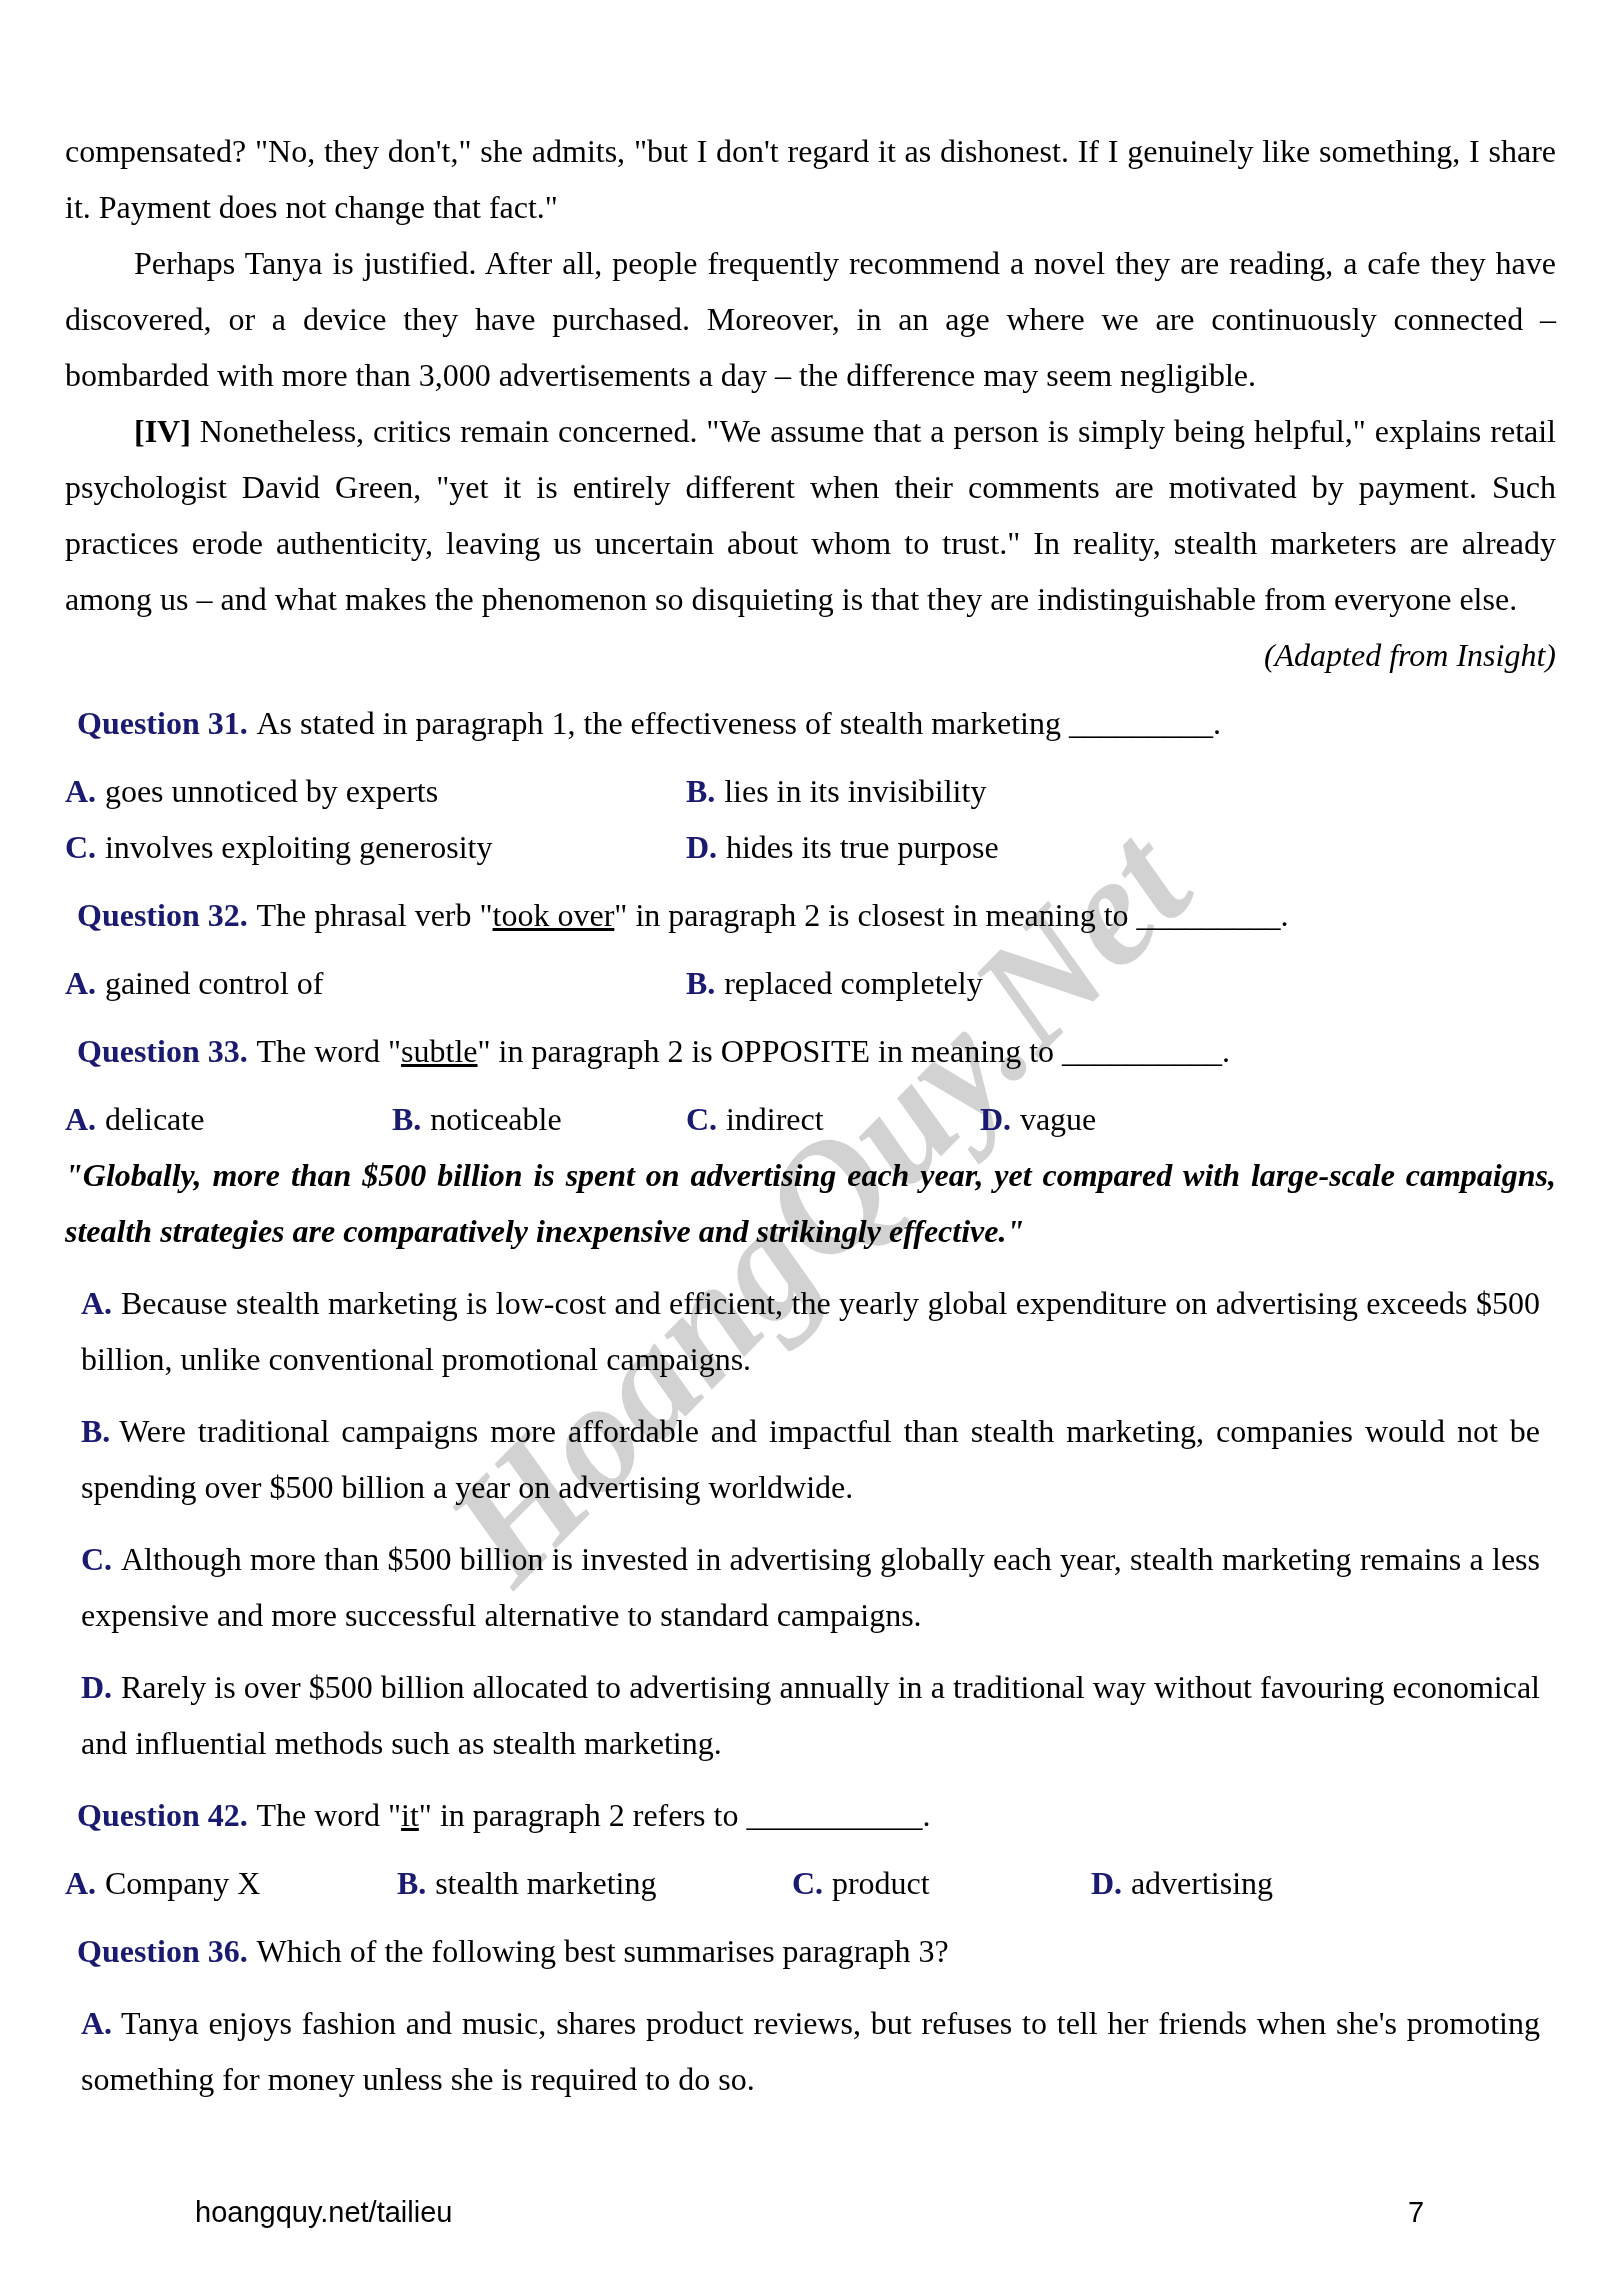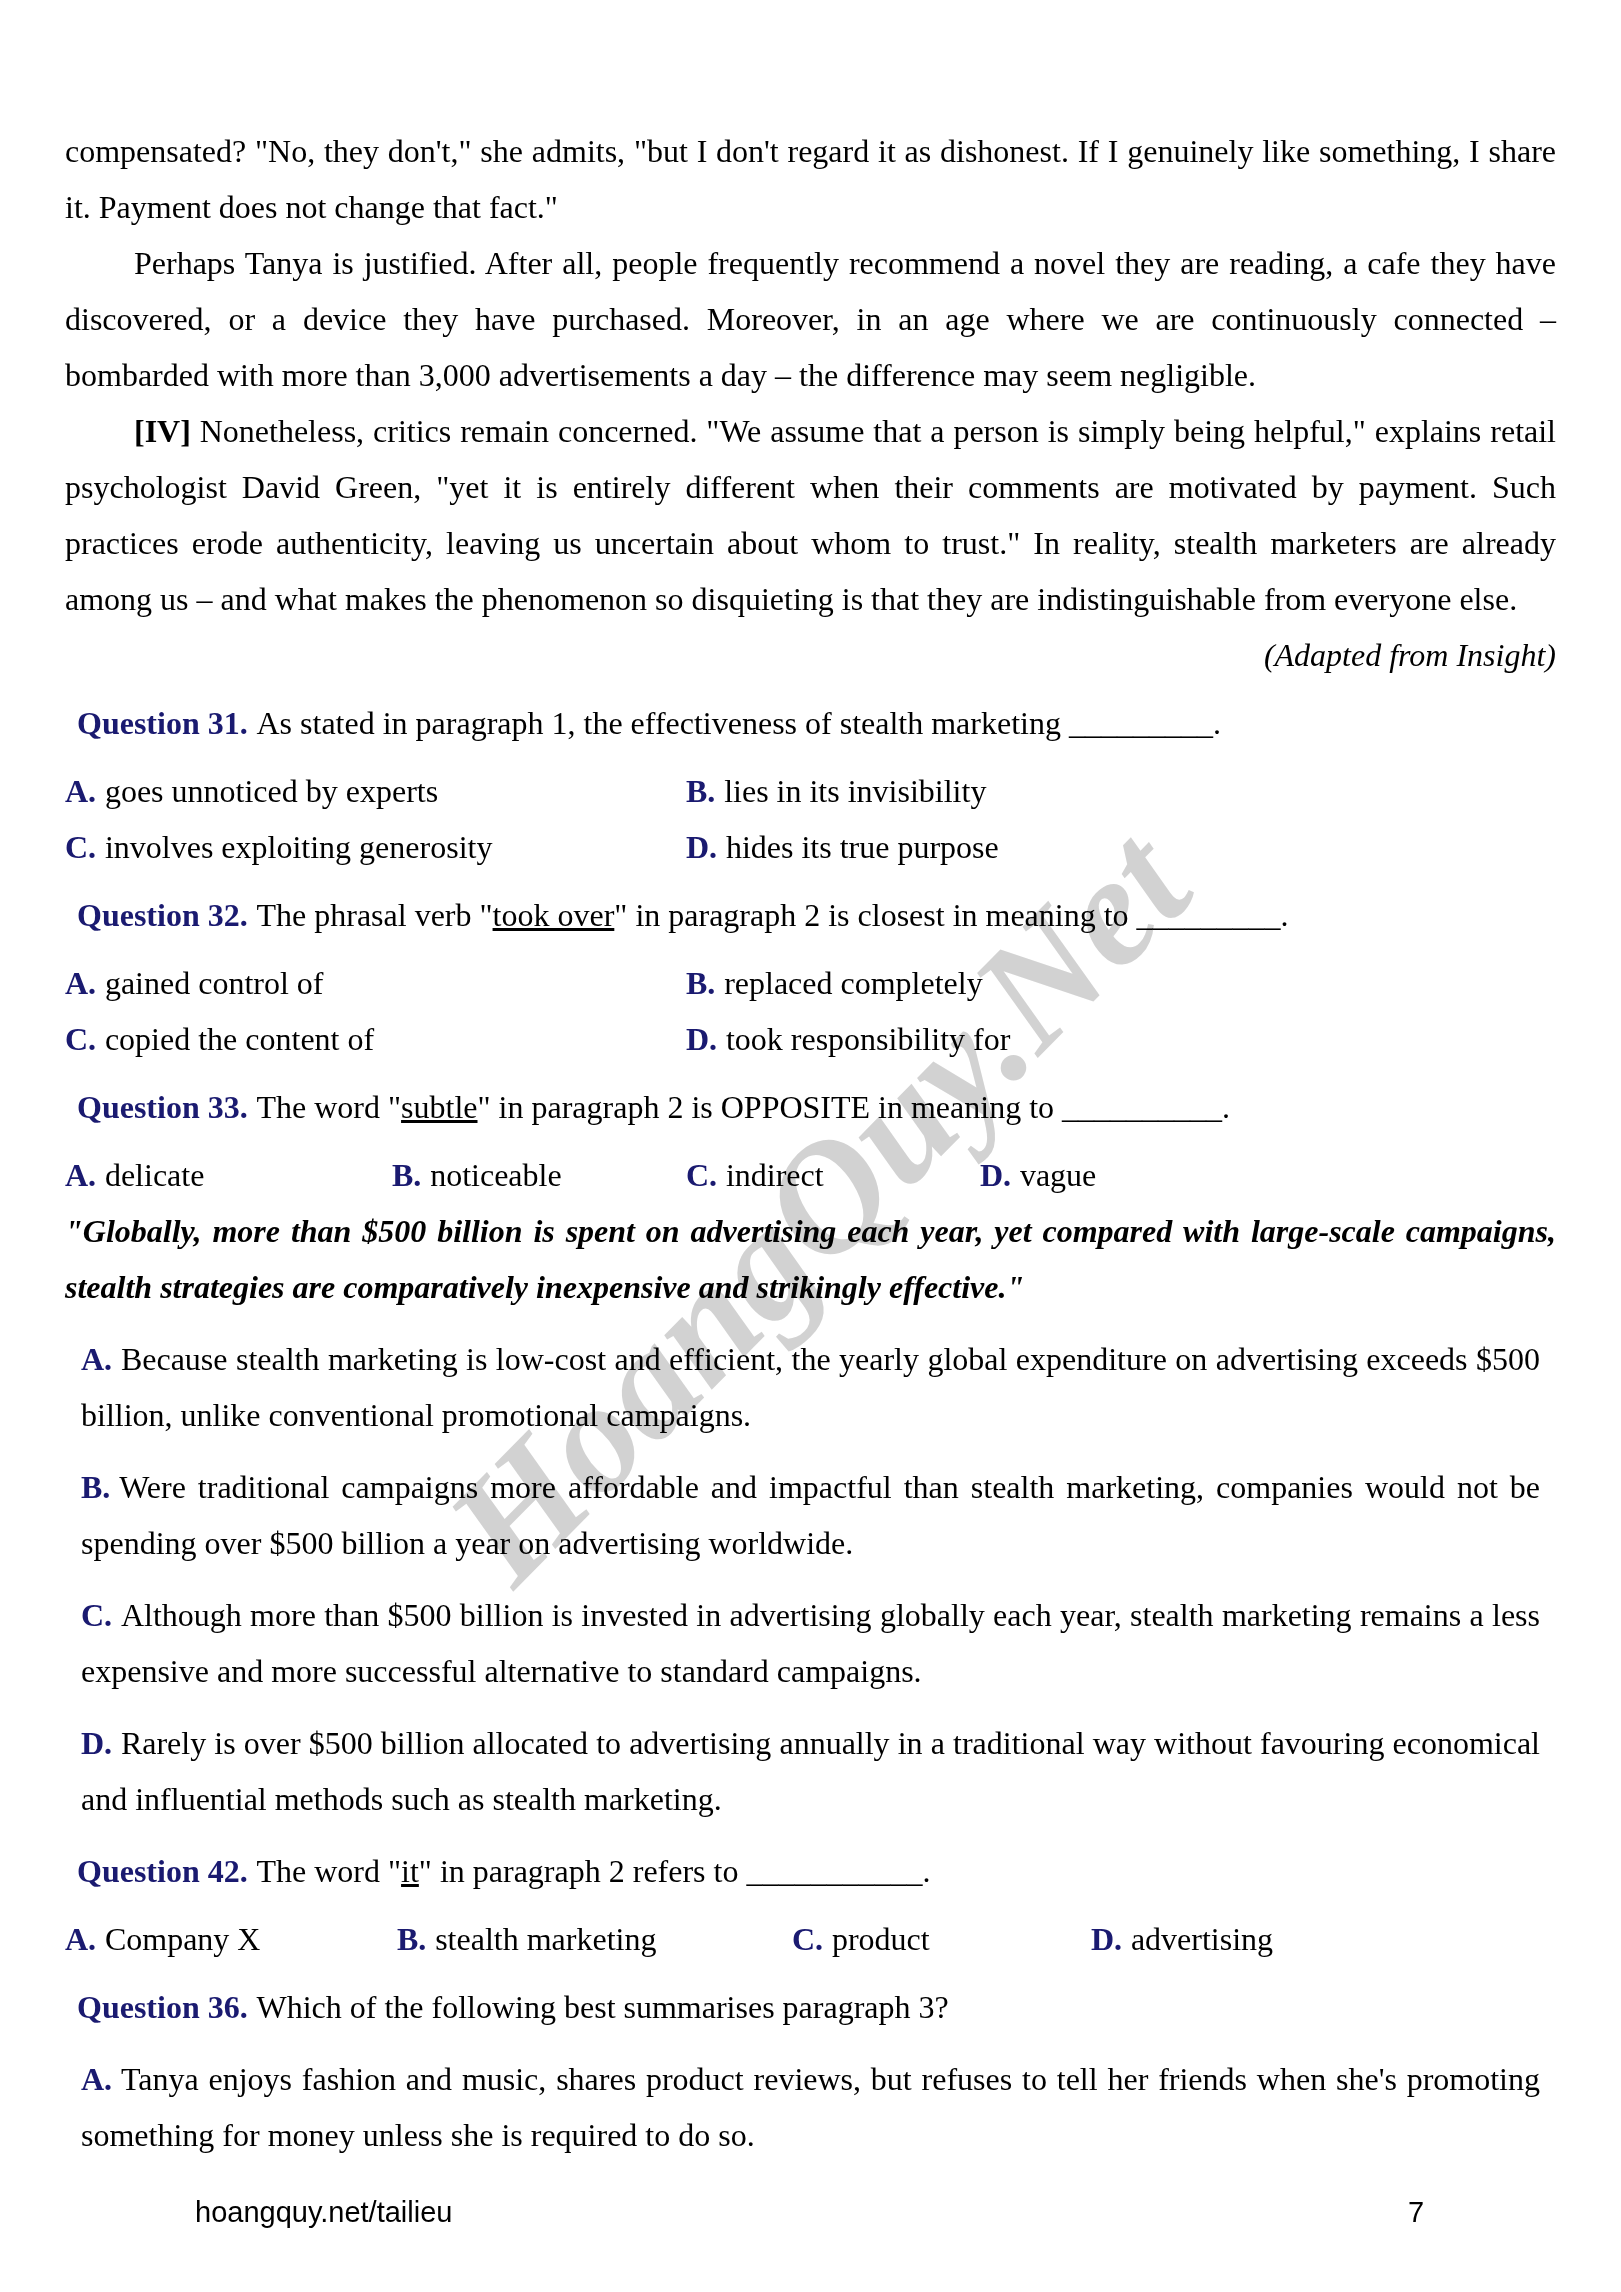--- a/index.html
+++ b/index.html
@@ -62,24 +62,20 @@
     <div class="optrow">
       <span class="opt" style="left:0px"><b class="letter">C.</b><span>involves exploiting generosity</span></span>
       <span class="opt" style="left:621px"><b class="letter">D.</b><span>hides its true purpose</span></span>
     </div>
 
     <div class="qstem"><b class="qlabel">Question 32.</b><span>The phrasal verb "</span><span class="bu">took over</span><span>" in paragraph 2 is closest in meaning to _________.</span></div>
     <div class="optrow">
       <span class="opt" style="left:0px"><b class="letter">A.</b><span>gained control of</span></span>
       <span class="opt" style="left:621px"><b class="letter">B.</b><span>replaced completely</span></span>
     </div>
-    <div class="optrow">
-      <span class="opt" style="left:0px"><b class="letter">C.</b><span>copied the content of</span></span>
-      <span class="opt" style="left:621px"><b class="letter">D.</b><span>took responsibility for</span></span>
-    </div>
 
     <div class="qstem"><b class="qlabel">Question 33.</b><span>The word "</span><span class="bu">subtle</span><span>" in paragraph 2 is OPPOSITE in meaning to __________.</span></div>
     <div class="optrow">
       <span class="opt" style="left:0px"><b class="letter">A.</b><span>delicate</span></span>
       <span class="opt" style="left:327px"><b class="letter">B.</b><span>noticeable</span></span>
       <span class="opt" style="left:621px"><b class="letter">C.</b><span>indirect</span></span>
       <span class="opt" style="left:915px"><b class="letter">D.</b><span>vague</span></span>
     </div>
 
     <p class="para bis">"Globally, more than $500 billion is spent on advertising each year, yet compared with large-scale campaigns, stealth strategies are comparatively inexpensive and strikingly effective."</p>

